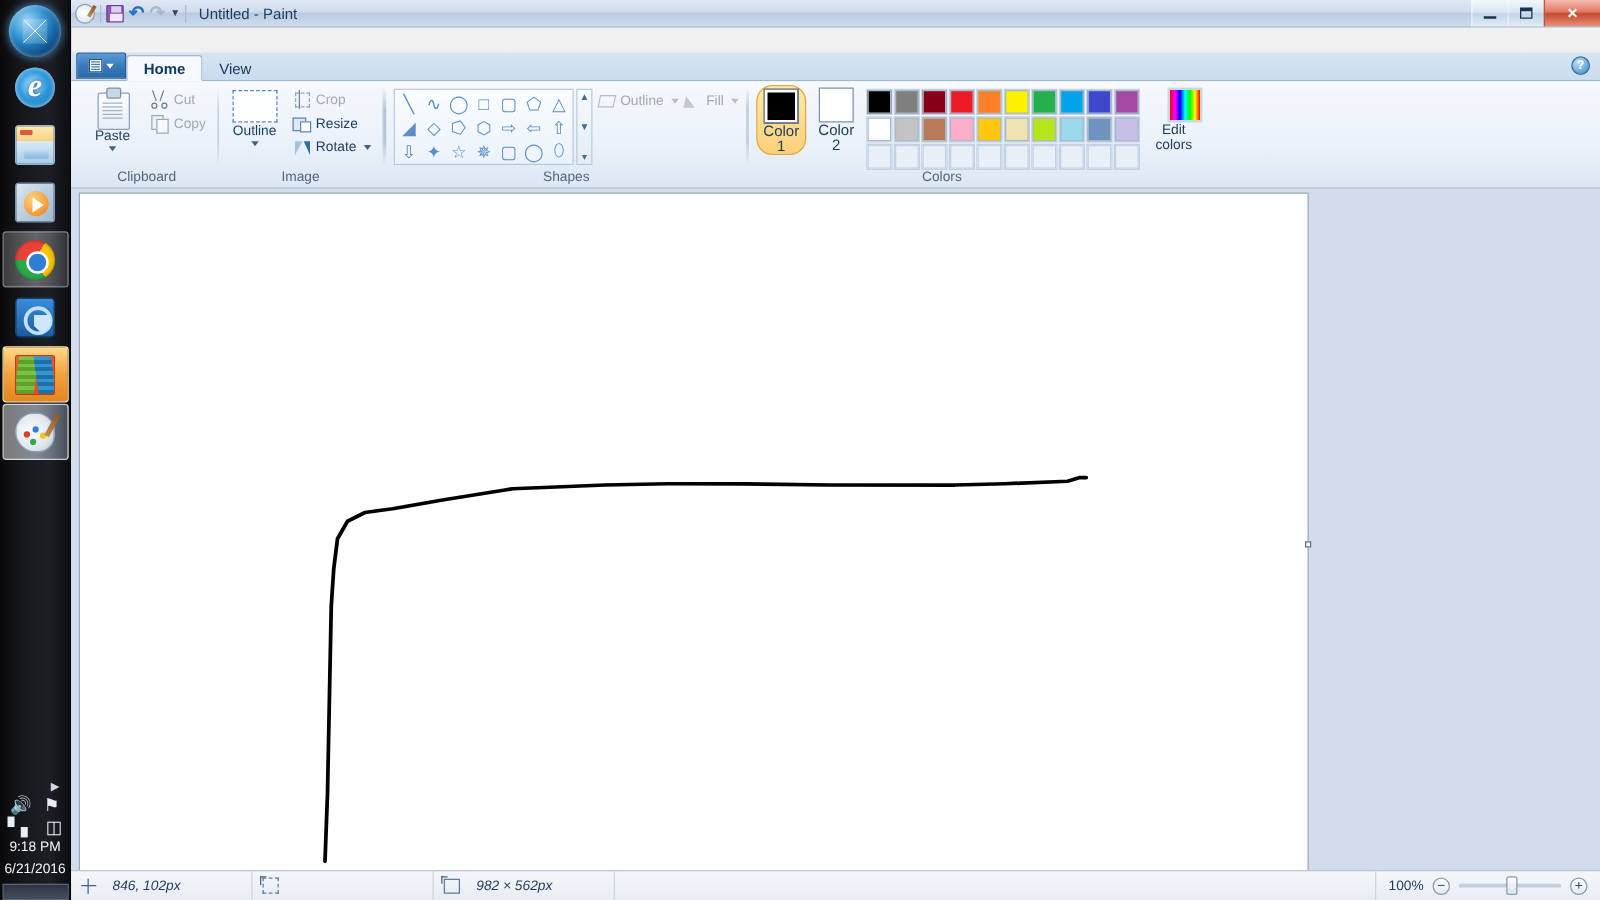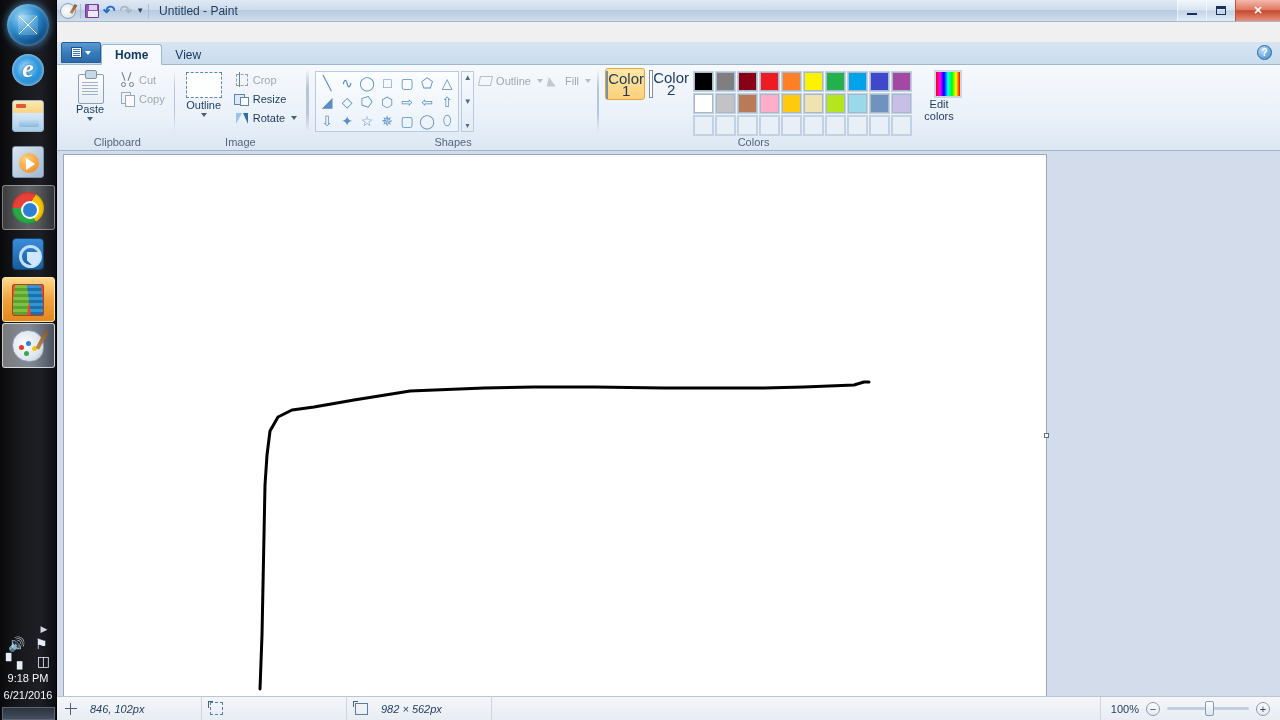--- a/index.html
+++ b/index.html
@@ -287,22 +287,22 @@
     border:1px solid #b6bec7; transform: skewX(-12deg);}
   .of-fill::before{content:"◣"; position:absolute; font-size:12px; color:#c3c9d1;}
 
   
   .size-lines { display: flex; flex-direction: column; gap: 4px; align-items: center; padding-top: 6px; }
   .size-lines i { display: block; background: #2b4a6f; }
   .sl1 { width: 34px; height: 1px; } .sl2 { width: 34px; height: 2px; }
   .sl3 { width: 34px; height: 3px; } .sl4 { width: 34px; height: 5px; }
 
   
-  .color-btn { width: 40px; display: flex; flex-direction: row; align-items: center; font-size: 15px;
-    padding-top: 2px; border-radius: 3px; }
+  .color-btn { width: 40px; display: flex; flex-direction: column; align-items: center; font-size: 12px;
+    padding-top: 2px; border-radius: 13px; }
   .color-btn.sel { background: linear-gradient(to bottom,#ffe8a8,#fbd07a); border:1px solid #e0a93a; }
   .cswatch-lg { width: 28px; height: 28px; border: 1px solid #7b8fa6; }
   .cswatch-lg.frame { box-shadow: inset 0 0 0 2px #fff; }
 
   
   .palette { display: grid; grid-template-columns: repeat(10, 21px); grid-auto-rows: 21px; gap: 1px;
     margin-top: 3px; }
   .sw { width: 19px; height: 19px; border: 1px solid #a9b9cc; }
   .sw-outer { display:flex; align-items:center; justify-content:center;
      background: linear-gradient(to bottom,#fdfeff,#edf3fa); border:1px solid #c3d2e3; }

